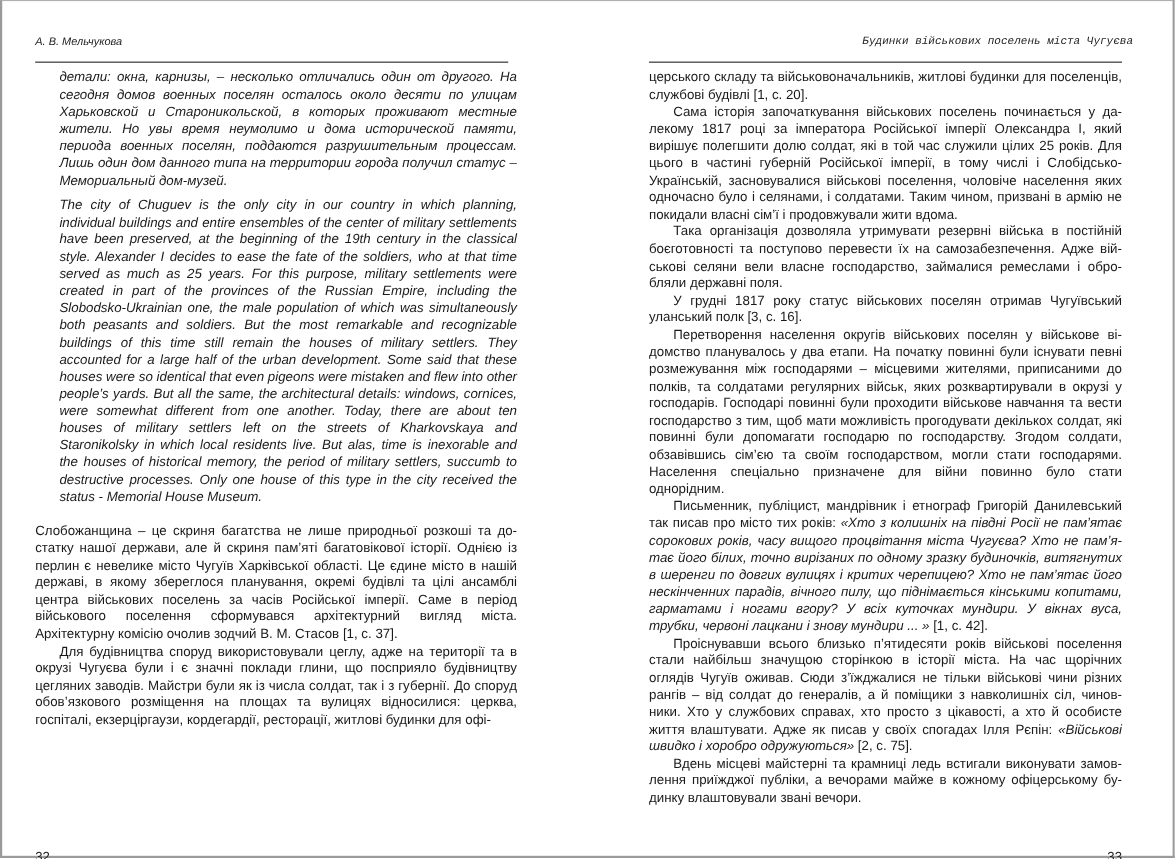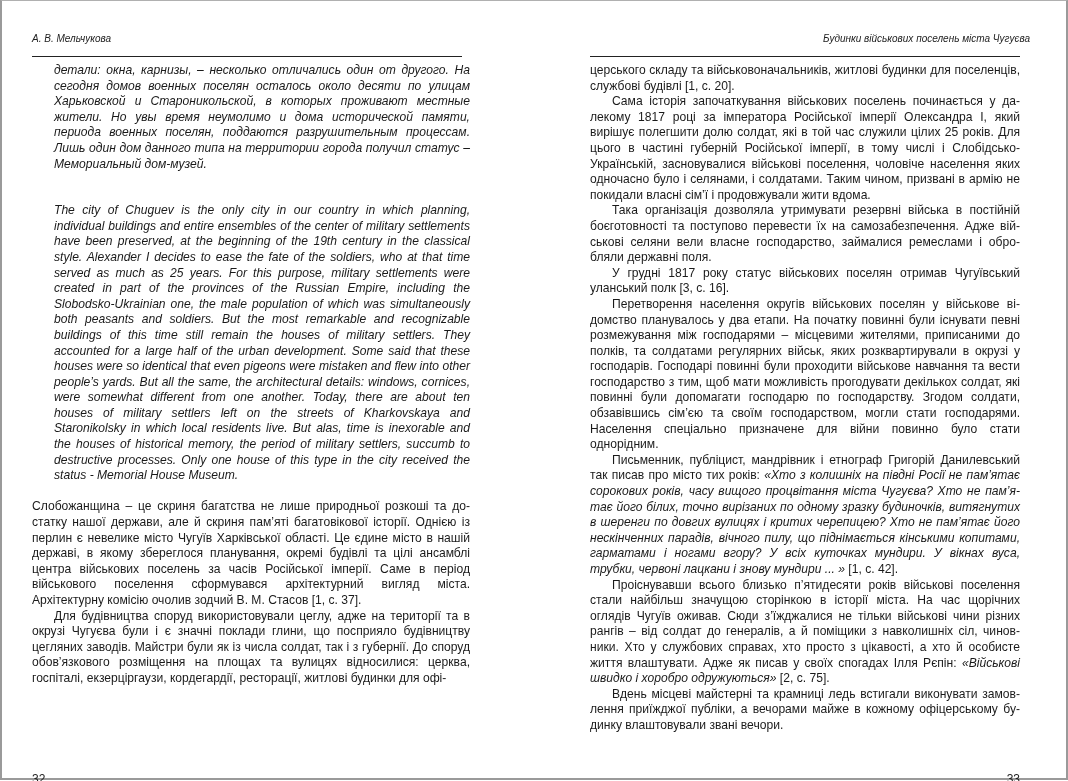--- a/index.html
+++ b/index.html
@@ -5,30 +5,30 @@
   html, body { margin: 0; padding: 0; background: #ffffff; }
   body { width: 1068px; height: 781px; position: relative; overflow: hidden;
          font-family: "Liberation Sans", sans-serif; color: #1a1a1a; }
   .frame { position: absolute; left: 0; top: 0; width: 1064px; height: 777px;
            border: 2px solid #9a9a9a; border-top: 1px solid #b0b0b0; background: #fff; }
   .page { position: absolute; top: 0; height: 781px; }
   .page.left { left: 0; width: 534px; }
   .page.right { left: 534px; width: 534px; }
   .running-head { position: absolute; top: 33px; font-size: 10px; font-style: italic; color: #222; }
   .left .running-head { left: 32px; text-align: right; }
-  .right .running-head { right: 38px; }
+  .right .running-head { right: 38px; font-family: Liberation Mono, monospace; }
   .rule { position: absolute; top: 56px; height: 1px; background: #222; }
   .left .rule { left: 32px; width: 430px; }
   .right .rule { left: 56px; width: 430px; }
   .body { position: absolute; top: 63px; font-size: 12.1px; line-height: 15.6px; text-align: justify; }
   .left .body { left: 32px; width: 438px; }
   .right .body { left: 56px; width: 430px; }
   .quote-block { font-style: italic; margin: 0 0 0 22px; width: 416px; }
   .quote-block p { margin: 0; }
-  .quote-block p + p { margin-top: 31px; }
+  .quote-block p + p { margin-top: 7px; }
   .abstract-gap { height: 15.6px; }
   p.par { margin: 0; text-indent: 22px; }
   p.par.noindent { text-indent: 0; }
   .it { font-style: italic; }
   .folio { position: absolute; top: 772px; font-size: 12px; color: #222; }
   .left .folio { left: 32px; }
   .right .folio { right: 48px; }
 </style>
 </head>
 <body>

